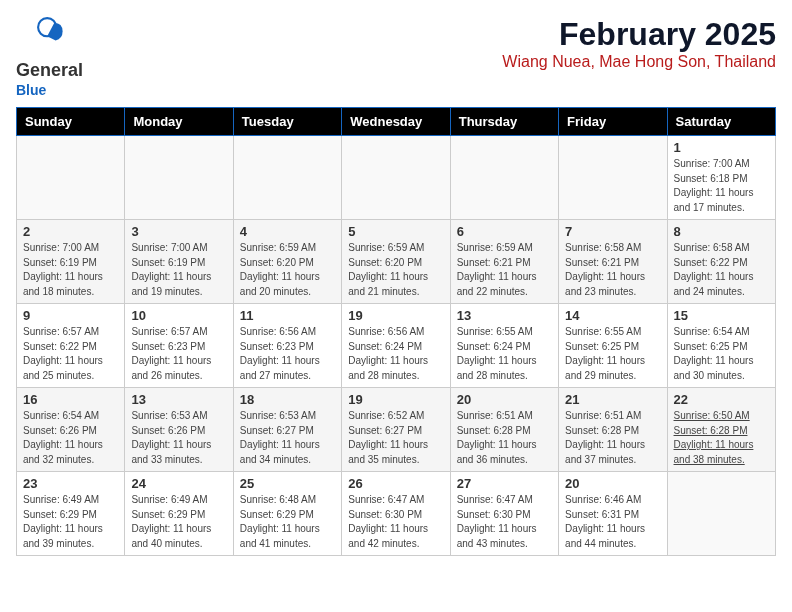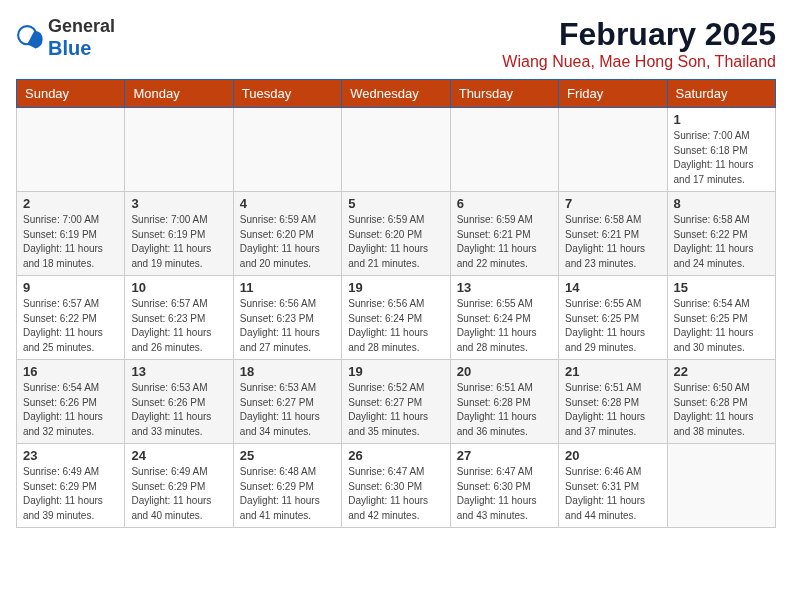--- a/index.html
+++ b/index.html
@@ -12,29 +12,30 @@
     }
     .header-area {
       display: flex;
       justify-content: space-between;
       align-items: flex-start;
       margin-bottom: 8px;
     }
     .logo {
       display: flex;
       align-items: center;
-      gap: 4px;
+      gap: 16px;
+      flex-direction: column;
     }
     .logo-text-general {
       font-size: 18px;
       font-weight: bold;
       color: #333;
     }
     .logo-text-blue {
-      font-size: 20px;
+      font-size: 14px;
       font-weight: bold;
       color: #1565C0;
     }
     .logo-icon {
       width: 28px;
       height: 28px;
     }
     .title-area {
       text-align: right;
     }
@@ -46,24 +47,24 @@
     .subtitle {
       font-size: 16px;
       color: #b91c1c;
     }
     .calendar {
       width: 100%;
       border-collapse: collapse;
       border: 1px solid #ccc;
     }
     .calendar th {
-      background-color: #c2410c;
+      background-color: #000000;
       color: #fff;
       font-size: 13px;
-      font-weight: normal;
+      font-weight: bold;
       text-align: left;
       padding: 6px 8px;
       border: 1px solid #1565C0;
     }
     .calendar td {
       vertical-align: top;
       border: 1px solid #ccc;
       padding: 4px 6px;
       width: 108px;
       min-height: 80px;
@@ -278,21 +279,21 @@
         </td>
         <td>
           <span class="day-number">21</span>
           <div class="day-info" style="white-space: pre-line;">Sunrise: 6:51 AM
 Sunset: 6:28 PM
 Daylight: 11 hours
 and 37 minutes.</div>
         </td>
         <td>
           <span class="day-number">22</span>
-          <div class="day-info" style="white-space: pre-line;">Sunrise: 6:50 AM
+          <div class="day-info" style="white-space: pre-line; text-decoration: underline;">Sunrise: 6:50 AM
 Sunset: 6:28 PM
 Daylight: 11 hours
 and 38 minutes.</div>
         </td>
       </tr>
       <tr>
         <td>
           <span class="day-number">23</span>
           <div class="day-info" style="white-space: pre-line;">Sunrise: 6:49 AM
 Sunset: 6:29 PM

